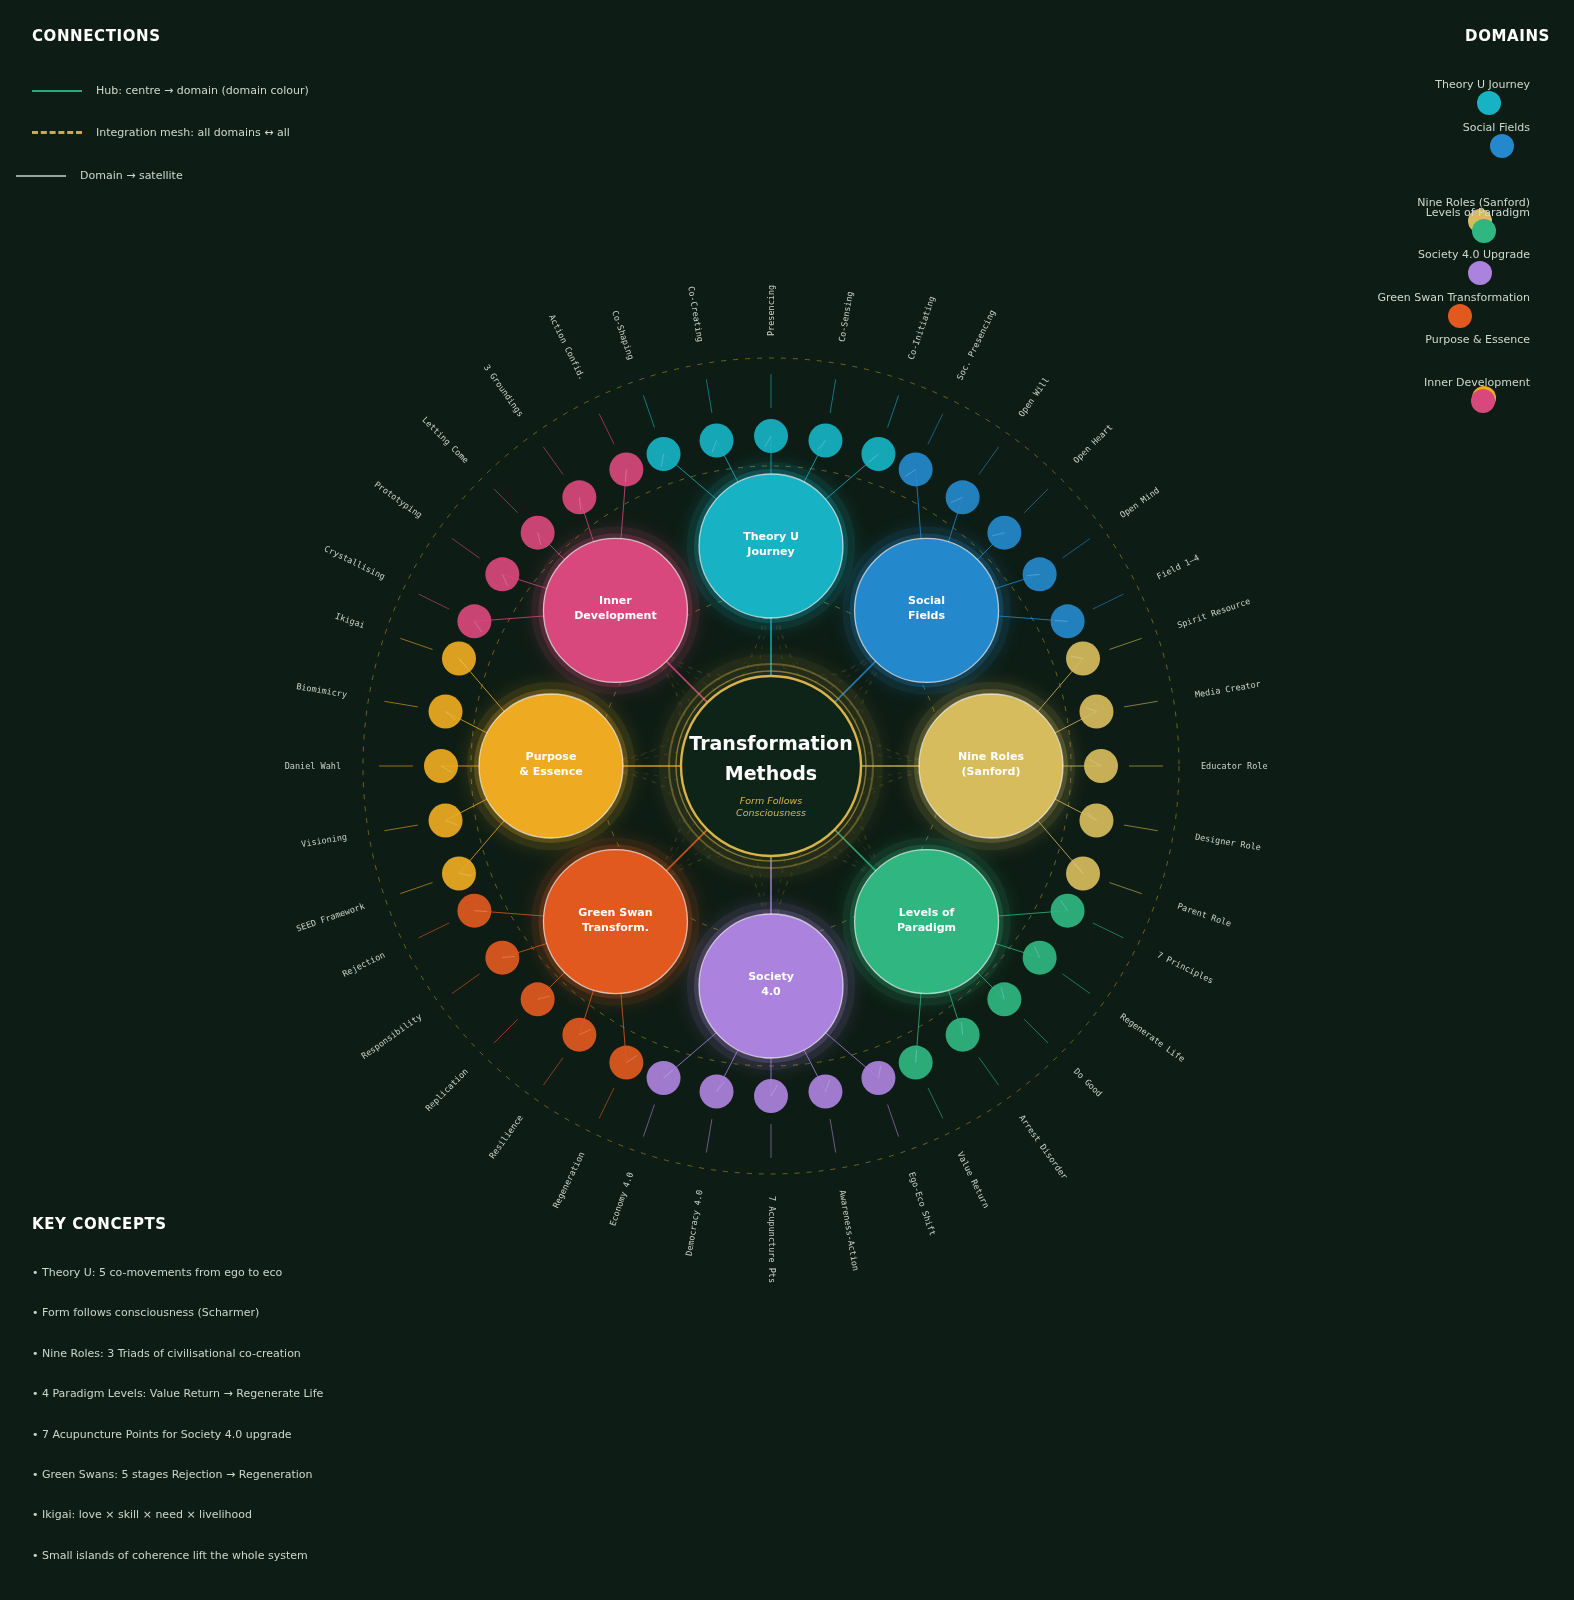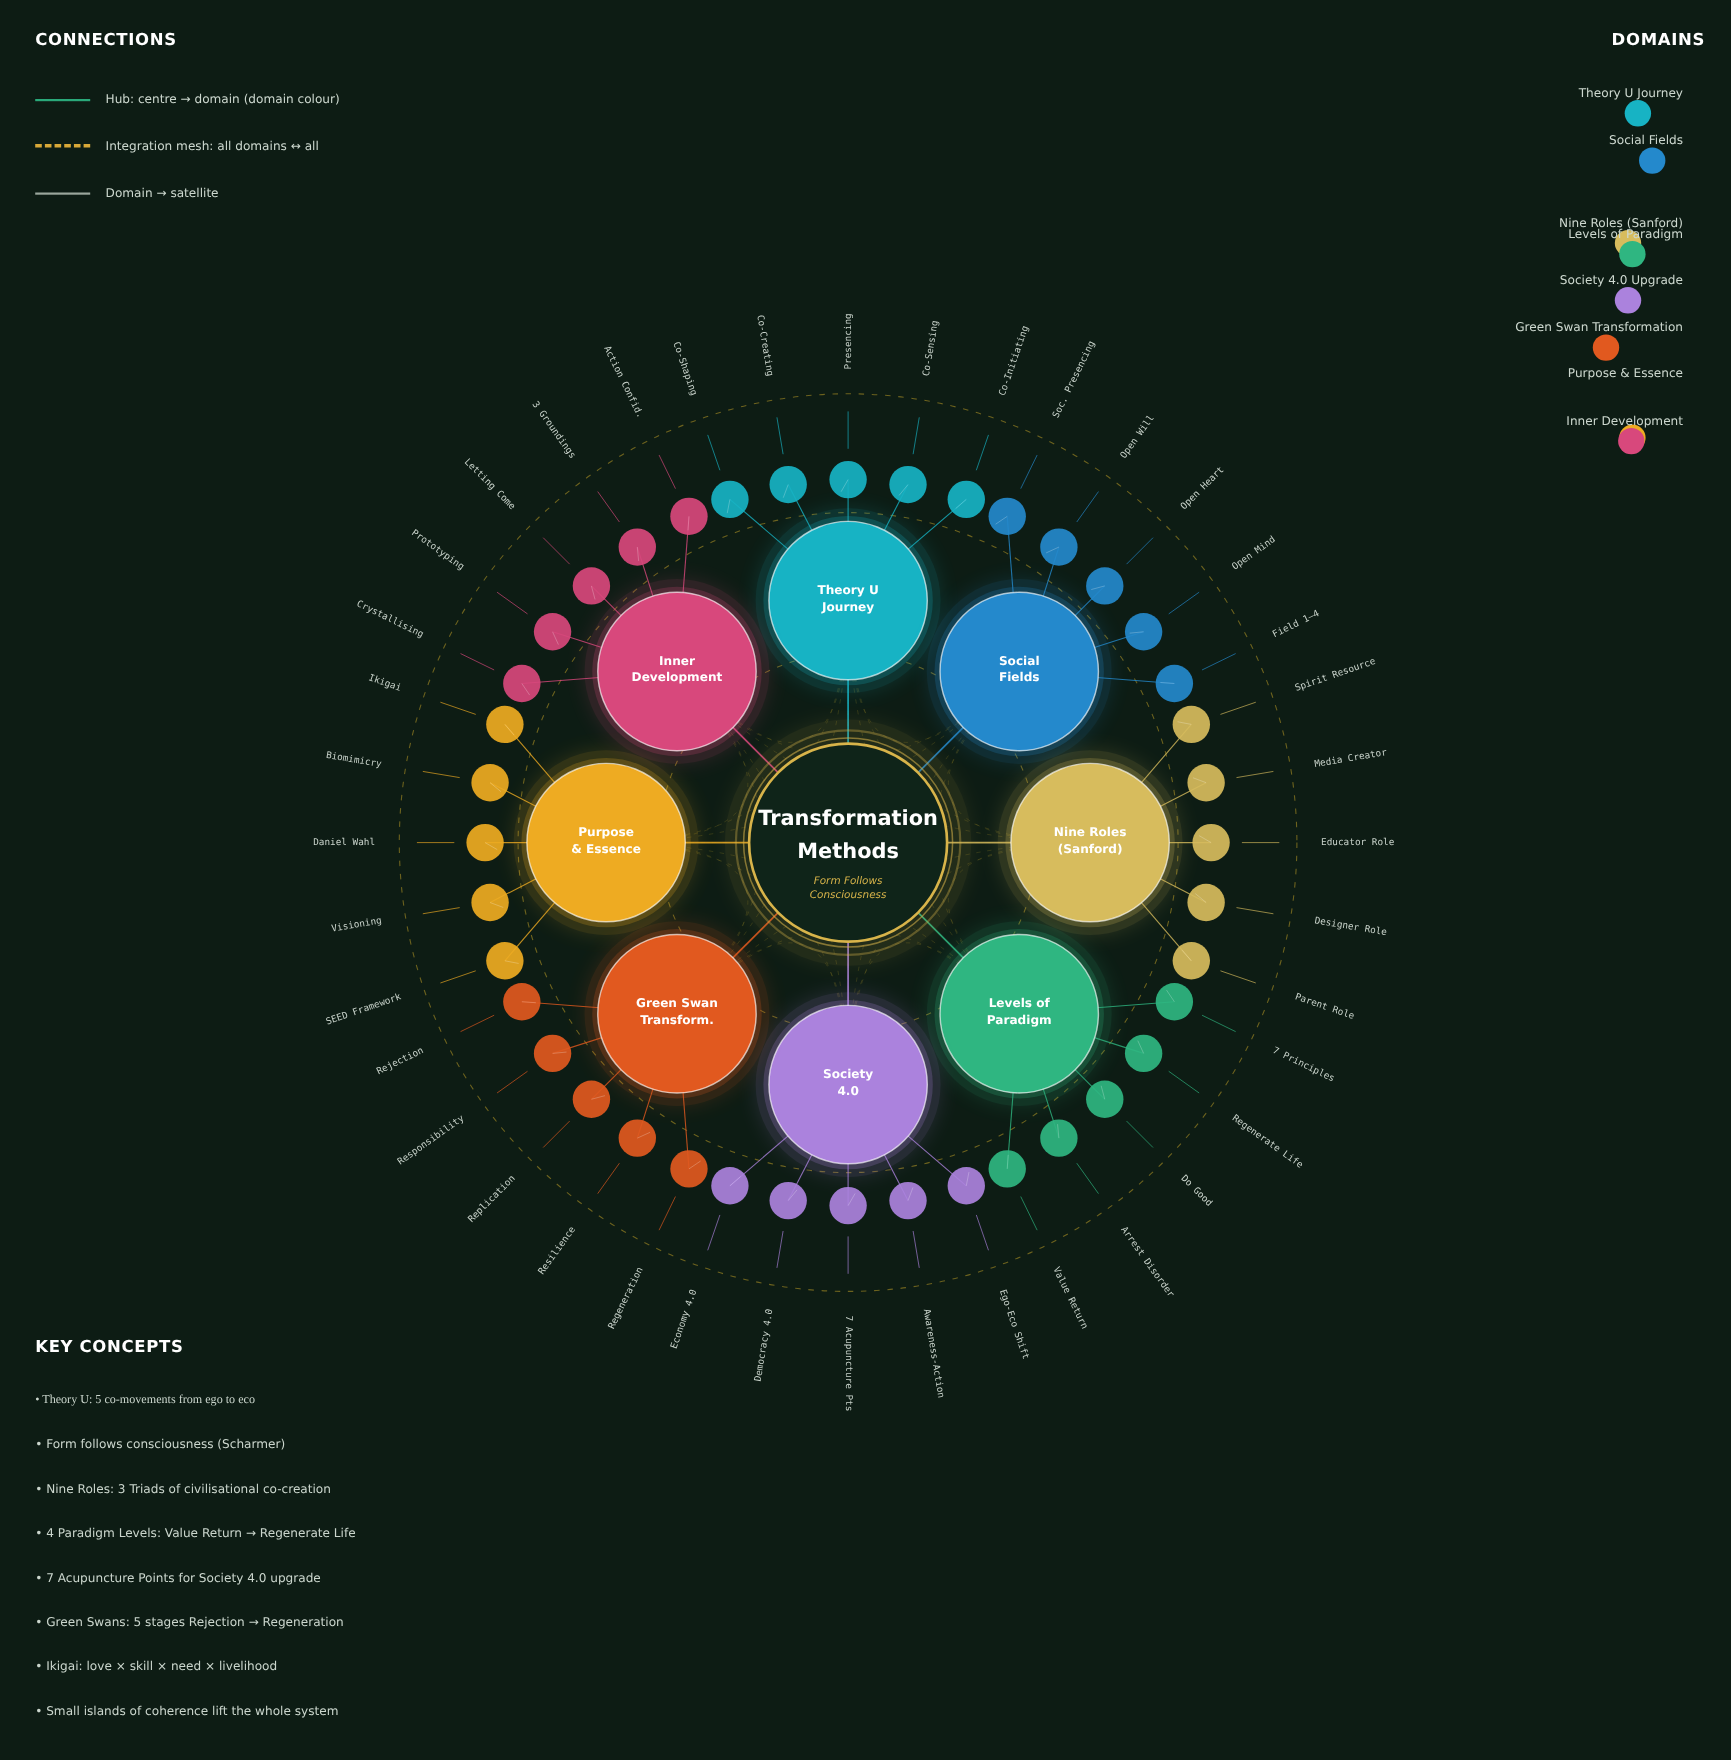--- a/index.html
+++ b/index.html
@@ -391,21 +391,21 @@
   <div class="panel-title" id="connections-title">CONNECTIONS</div>
   <div id="connections-legend">
       <div class="legend-row" style="left: 32px; top: 84px;">
         <div class="legend-swatch" style="border-top-color: rgb(42, 169, 122); border-top-style: solid;"></div>
         <div class="legend-text">Hub: centre → domain (domain colour)</div>
       </div>
       <div class="legend-row" style="left: 32px; top: 126px;">
         <div class="legend-swatch" style="border-top: 3px dashed rgb(216, 168, 56);"></div>
         <div class="legend-text">Integration mesh: all domains ↔ all</div>
       </div>
-      <div class="legend-row" style="left: 32px; top: 169px;">
+      <div class="legend-row" style="left: 16px; top: 169px;">
         <div class="legend-swatch" style="border-top-color: rgb(154, 166, 156); border-top-style: solid;"></div>
         <div class="legend-text">Domain → satellite</div>
       </div>
     </div>
 
   <div class="panel-title" id="domains-title">DOMAINS</div>
   <div id="domains-legend">
       <div class="domain-row" style="top: 78px;">
         <span class="domain-label">Theory U Journey</span>
         <span class="domain-dot" style="background: rgb(23, 179, 196);"></span>
@@ -435,21 +435,21 @@
         <span class="domain-dot" style="background: rgb(238, 171, 34);"></span>
       </div>
       <div class="domain-row" style="top: 375.5px;">
         <span class="domain-label">Inner Development</span>
         <span class="domain-dot" style="background: rgb(216, 72, 124);"></span>
       </div>
     </div>
 
   <div class="panel-title" id="keyconcepts-title">KEY CONCEPTS</div>
   <div id="keyconcepts-list">
-      <div class="kc-item" style="top: 1266px; font-family: Liberation Serif, serif;">• Theory U: 5 co-movements from ego to eco</div>
+      <div class="kc-item" style="top: 1266px;">• Theory U: 5 co-movements from ego to eco</div>
       <div class="kc-item" style="top: 1306.4px;">• Form follows consciousness (Scharmer)</div>
       <div class="kc-item" style="top: 1346.8px;">• Nine Roles: 3 Triads of civilisational co-creation</div>
       <div class="kc-item" style="top: 1387.2px;">• 4 Paradigm Levels: Value Return → Regenerate Life</div>
       <div class="kc-item" style="top: 1427.6px;">• 7 Acupuncture Points for Society 4.0 upgrade</div>
       <div class="kc-item" style="top: 1468px;">• Green Swans: 5 stages Rejection → Regeneration</div>
       <div class="kc-item" style="top: 1508.4px;">• Ikigai: love × skill × need × livelihood</div>
       <div class="kc-item" style="top: 1548.8px;">• Small islands of coherence lift the whole system</div>
     </div>
 
 

